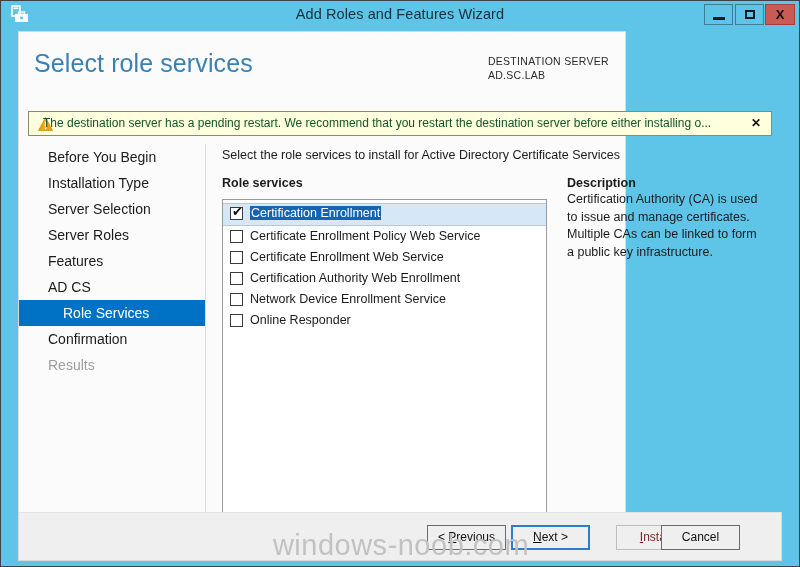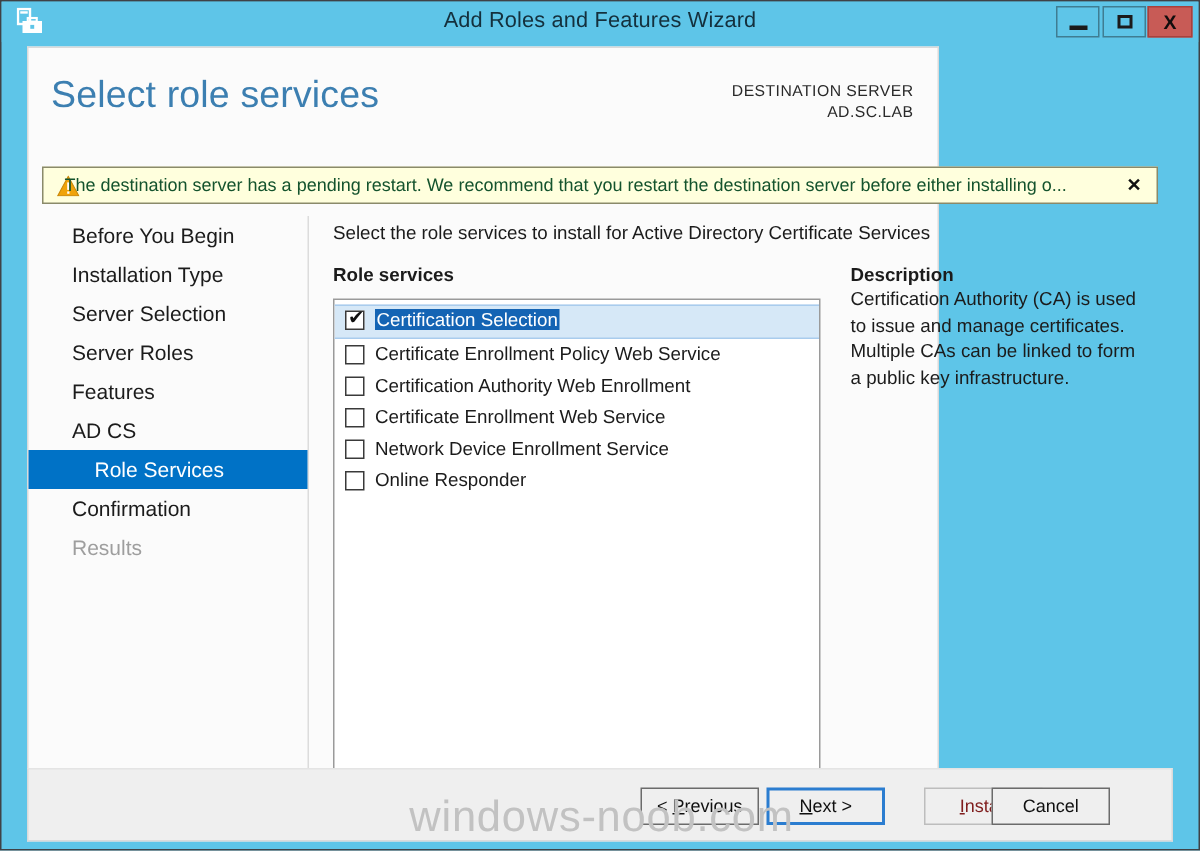--- a/index.html
+++ b/index.html
@@ -108,21 +108,21 @@
     position: absolute;
     left: 15px; top: 17px;
     font-size: 25px;
     font-weight: normal;
     color: #3c7fb1;
     letter-spacing: 0.1px;
   }
   #dest-block {
     position: absolute;
     right: 16px; top: 22px;
-    text-align: right;
+    text-align: left;
     font-size: 10.5px;
     color: #2a2a2a;
     line-height: 14px;
     letter-spacing: 0.3px;
   }
   #dest-label { display:block; }
   #dest-value { display:block; }
 
   
   #warning-bar {
@@ -396,36 +396,36 @@
     <div id="main">
       <div id="instruction">Select the role services to install for Active Directory Certificate Services</div>
       <div id="rs-label">Role services</div>
 
       <div id="listbox">
 
         <div class="rs-row selected-row">
           <span class="rs-check">
             <span class="tick">✔</span>
           </span>
-          <span class="rs-name hl">Certification Selection</span>
+          <span class="rs-name hl">Certification Enrollment</span>
         </div>
 
         <div class="rs-row">
           <span class="rs-check"></span>
           <span class="rs-name">Certificate Enrollment Policy Web Service</span>
         </div>
 
         <div class="rs-row">
           <span class="rs-check"></span>
-          <span class="rs-name">Certification Authority Web Enrollment</span>
+          <span class="rs-name">Certificate Enrollment Web Service</span>
         </div>
 
         <div class="rs-row">
           <span class="rs-check"></span>
-          <span class="rs-name">Certificate Enrollment Web Service</span>
+          <span class="rs-name">Certification Authority Web Enrollment</span>
         </div>
 
         <div class="rs-row">
           <span class="rs-check"></span>
           <span class="rs-name">Network Device Enrollment Service</span>
         </div>
 
         <div class="rs-row">
           <span class="rs-check"></span>
           <span class="rs-name">Online Responder</span>

